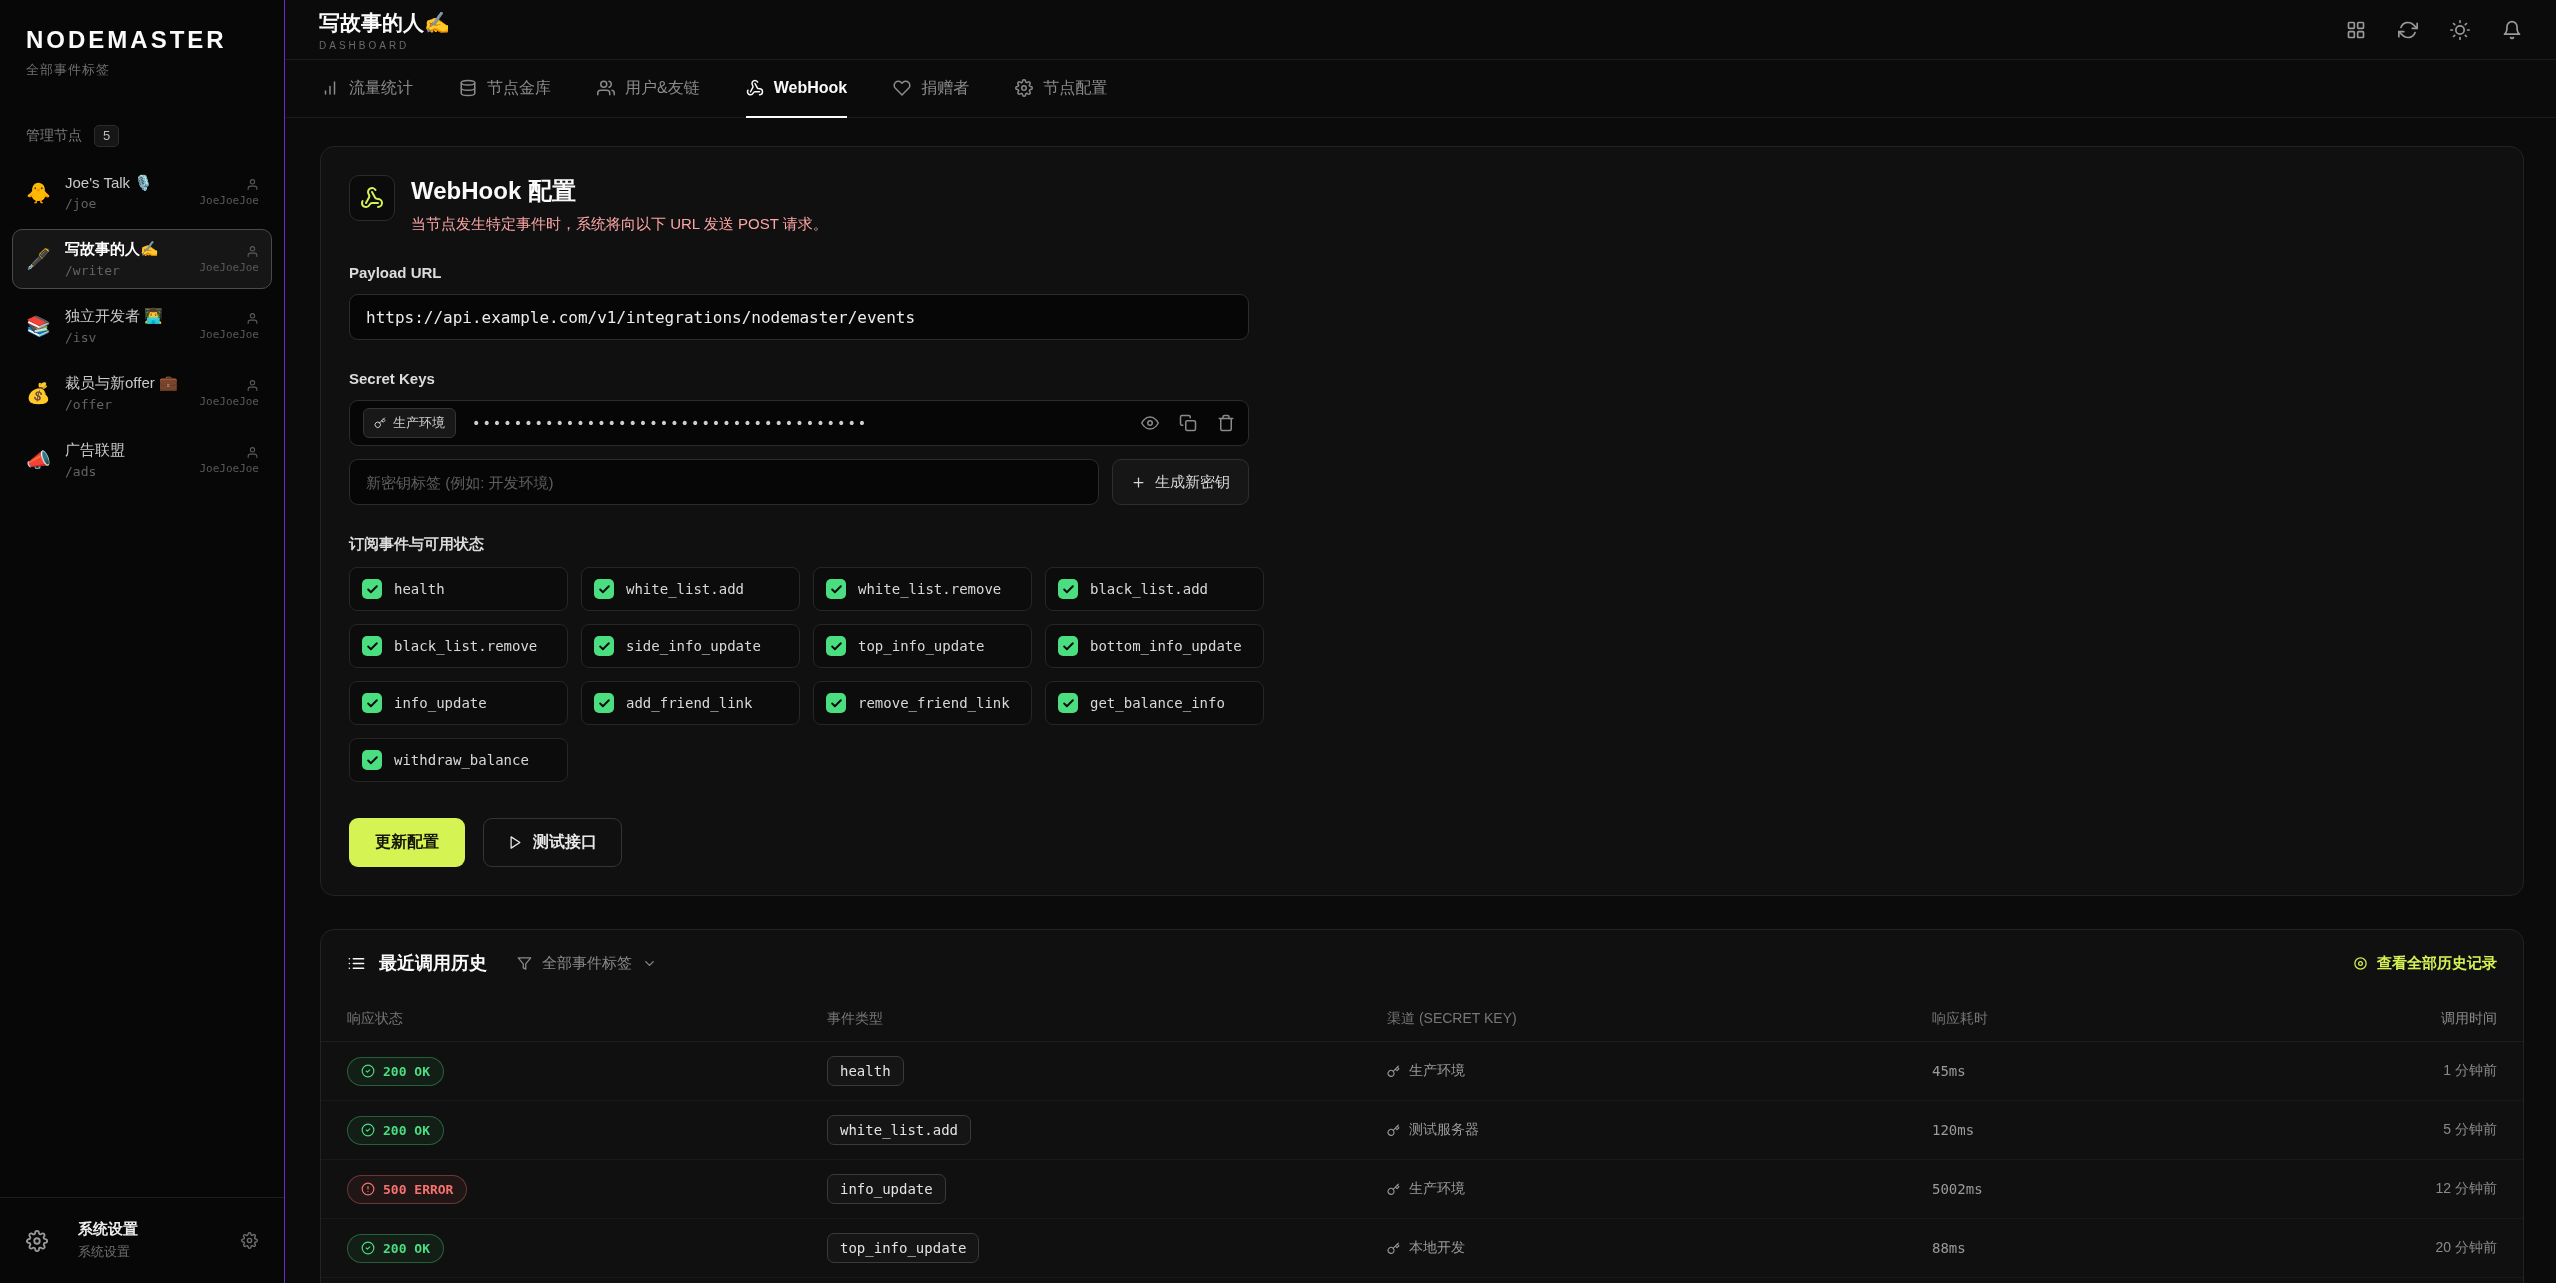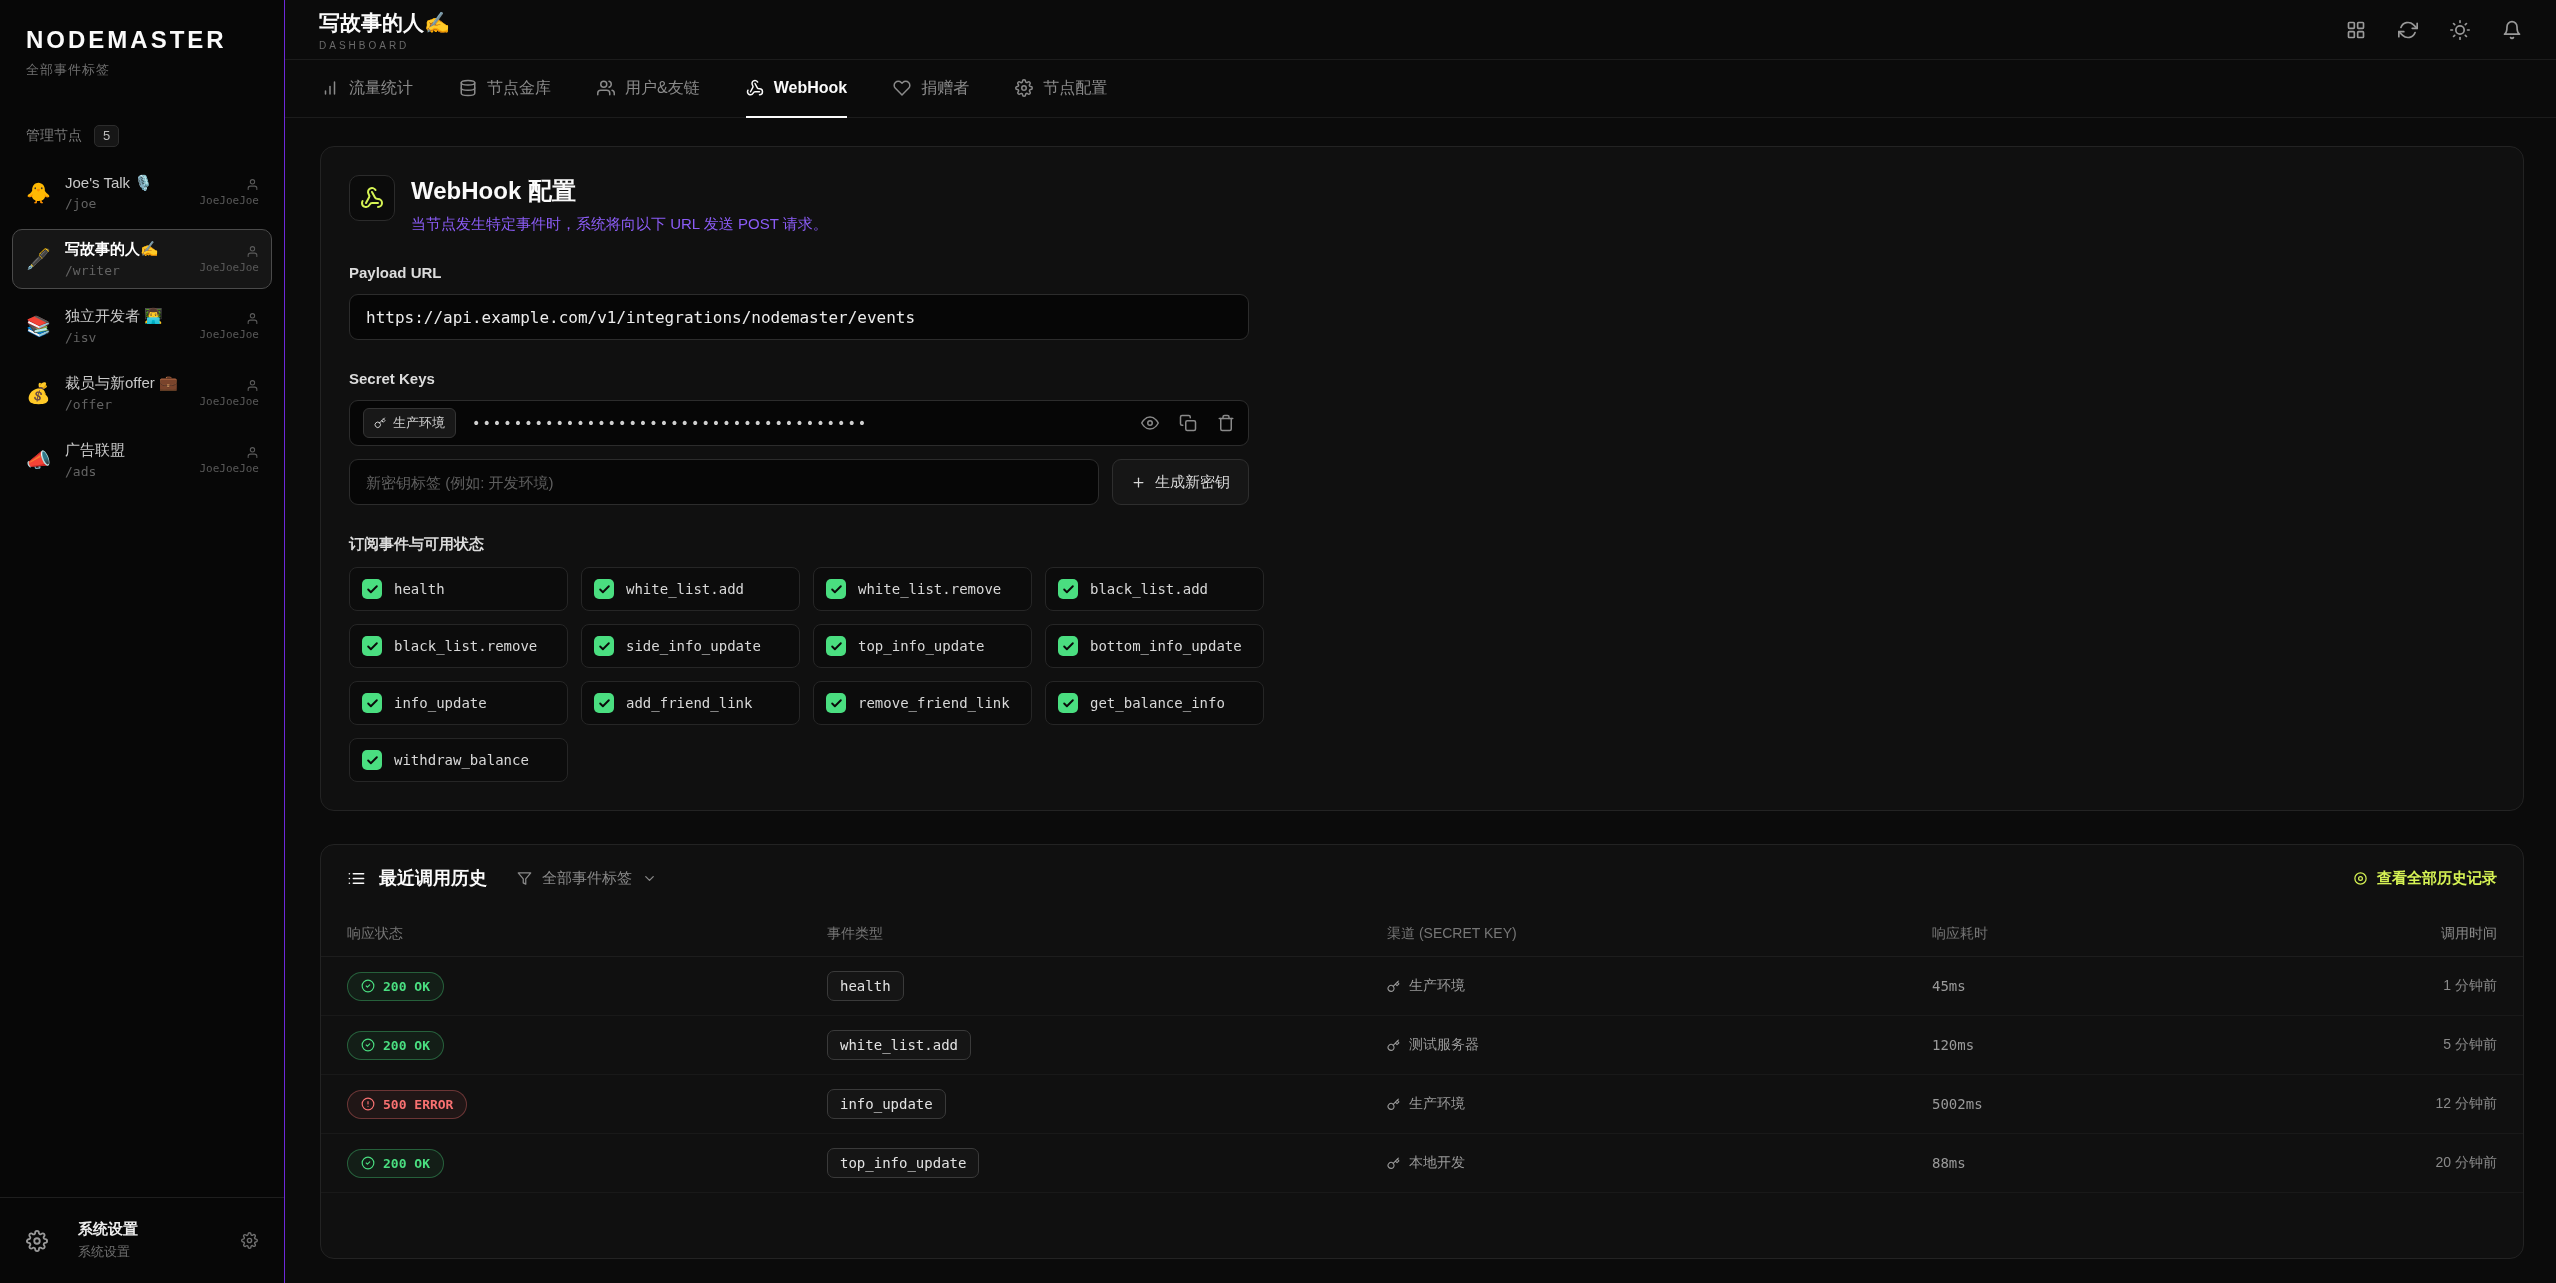--- a/index.html
+++ b/index.html
@@ -49,21 +49,21 @@
 
   .content { flex:1; padding:28px 32px 24px 35px; overflow:hidden; }
   .card { background:#101010; border:1px solid #232323; border-radius:14px; }
 
   
   .webhook-card { padding:28px; }
   .card-head { display:flex; gap:16px; align-items:flex-start; }
   .wh-icon-box { width:46px; height:46px; border:1px solid #2b2b2b; background:#0b0b0b; border-radius:10px;
                  display:flex; align-items:center; justify-content:center; color:#d6f354; }
   .card-title { font-size:24px; font-weight:bold; color:#fafafa; }
-  .card-desc { font-size:15px; color:#8b5cf6; margin-top:8px; }
+  .card-desc { font-size:15px; color:#fca5a5; margin-top:8px; }
   .field-label { font-size:15px; font-weight:600; color:#dcdcdc; margin:30px 0 13px; }
   .url-input, .newkey-input { height:46px; background:#060606; border:1px solid #2c2c2c; border-radius:9px;
                  color:#ececec; font-family:"DejaVu Sans Mono",monospace; font-size:16px; padding:0 16px; outline:none; }
   .url-input { width:900px; display:block; }
   .newkey-input { flex:1; font-family:"Liberation Sans",sans-serif; font-size:15px; }
   .newkey-input::placeholder { color:#5f5f5f; }
   .secret-row { width:900px; height:46px; background:#060606; border:1px solid #2c2c2c; border-radius:9px;
                 display:flex; align-items:center; padding:0 13px; gap:16px; }
   .secret-tag { display:inline-flex; align-items:center; gap:7px; font-family:"DejaVu Sans Mono",monospace;
                 font-size:13px; color:#cfcfcf; background:#181818; border:1px solid #343434; border-radius:6px; padding:5px 10px; }
@@ -548,20 +548,29 @@
           <div class="event-cell">
               <span class="checkbox">
                 <svg class="i" width="13" height="13" viewBox="0 0 24 24" fill="none" stroke="currentColor" stroke-width="3.5" stroke-linecap="round" stroke-linejoin="round">
                   <use href="#ic-check"></use>
                 </svg>
               </span>
               <span class="event-label">withdraw_balance</span>
             </div>
         </div>
 
+        <div class="actions-row">
+          <button class="btn-primary">更新配置</button>
+          <button class="btn-secondary">
+            <svg class="i" width="15" height="15" viewBox="0 0 24 24" fill="none" stroke="currentColor" stroke-width="2" stroke-linecap="round" stroke-linejoin="round">
+                <use href="#ic-play"></use>
+              </svg>
+            <span>测试接口</span>
+          </button>
+        </div>
       </section>
 
       <section class="card history-card">
         <div class="history-head">
           <div class="history-title">
             <svg class="i" width="19" height="19" viewBox="0 0 24 24" fill="none" stroke="currentColor" stroke-width="2" stroke-linecap="round" stroke-linejoin="round">
                 <use href="#ic-list"></use>
               </svg>
             <span>最近调用历史</span>
           </div>

